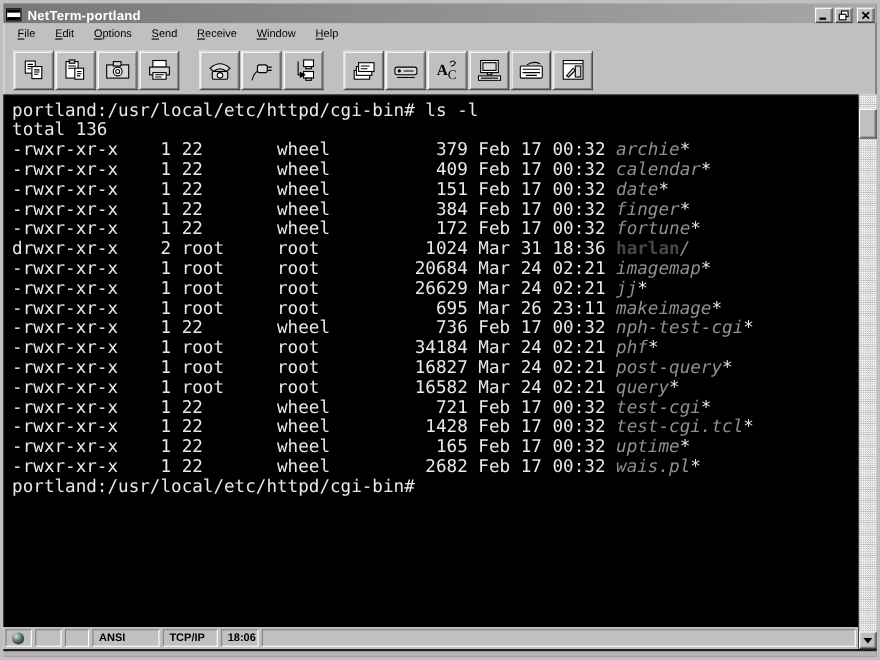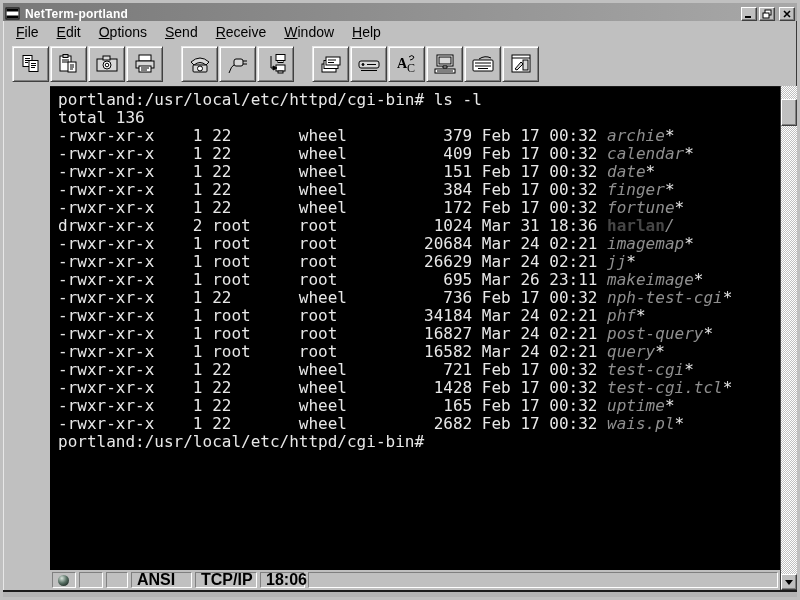--- a/index.html
+++ b/index.html
@@ -28,40 +28,40 @@
     width:16px; height:14px; margin-left:2px; background:#c0c0c0;
     border:1px solid; border-color:#ffffff #404040 #404040 #ffffff;
     box-shadow:inset -1px -1px 0 #808080;
     display:flex; align-items:center; justify-content:center;
   }
   .tbtn.close { margin-left:4px; }
 
   
   .menubar {
     height:21px; flex:0 0 21px; display:flex; align-items:center;
-    padding-left:4px; font-size:14px; color:#000;
+    padding-left:4px; font-size:10px; color:#000;
   }
   .menu-item { padding:2px 9px; }
   .menu-item u { text-decoration:underline; }
 
   
   .toolbar {
     height:44px; flex:0 0 44px; display:flex; align-items:center;
     padding-left:9px;
   }
   .tool-group { display:flex; margin-right:17px; }
   .tool-btn {
     width:37px; height:36px; margin-right:1px; background:#c0c0c0;
     border:1px solid; border-color:#e8e8e8 #404040 #404040 #e8e8e8;
     box-shadow:inset 1px 1px 0 #ffffff, inset -1px -1px 0 #808080;
     display:flex; align-items:center; justify-content:center;
   }
 
   
-  .main-row { flex:1 1 auto; display:flex; min-height:0;margin-left:47px; }
+  .main-row { flex:1 1 auto; display:flex; min-height:0; }
   .left-col { flex:1 1 auto; display:flex; flex-direction:column; min-width:0; }
   .terminal {
     flex:1 1 auto; background:var(--term-bg,#000); overflow:hidden;
     border-top:1px solid #1a1a1a;
   }
   .terminal pre {
     margin:0; padding:4px 0 0 8px;
     font-family:"DejaVu Sans Mono", monospace;
     font-size:16px; line-height:18px; white-space:pre;
   }
@@ -97,21 +97,21 @@
 
   
   .statusbar {
     flex:0 0 20px; height:20px; display:flex; align-items:center;
     padding:0 2px; background:#c0c0c0;
   }
   .status-cell {
     height:16px; margin-right:3px; background:#c0c0c0;
     border:1px solid; border-color:#808080 #ffffff #ffffff #808080;
     display:flex; align-items:center; padding:0 5px;
-    font-size:16px; font-weight:bold; color:#000; white-space:nowrap;
+    font-size:10px; font-weight:bold; color:#000; white-space:nowrap;
   }
   .status-cell.grow { flex:1 1 auto; margin-right:0; }
   .sphere {
     width:11px; height:11px; border-radius:50%;
     background:radial-gradient(circle at 35% 30%, #d8e4dc, #5a7266 45%, #141f19 90%);
   }
 
   .bottom-edge {
     flex:0 0 7px; height:7px; background:#b4b4b4; border-top:2px solid #1c1c1c;
   }
@@ -275,22 +275,22 @@
       <div class="terminal">
         <pre><div><span class="c-bright">portland:/usr/local/etc/httpd/cgi-bin# ls -l</span></div><div><span class="c-bright">total 136</span></div><div><span class="c-bright">-rwxr-xr-x    1 22       wheel          379 Feb 17 00:32 </span><span class="c-dim">archie</span><span class="c-bright">*</span></div><div><span class="c-bright">-rwxr-xr-x    1 22       wheel          409 Feb 17 00:32 </span><span class="c-dim">calendar</span><span class="c-bright">*</span></div><div><span class="c-bright">-rwxr-xr-x    1 22       wheel          151 Feb 17 00:32 </span><span class="c-dim">date</span><span class="c-bright">*</span></div><div><span class="c-bright">-rwxr-xr-x    1 22       wheel          384 Feb 17 00:32 </span><span class="c-dim">finger</span><span class="c-bright">*</span></div><div><span class="c-bright">-rwxr-xr-x    1 22       wheel          172 Feb 17 00:32 </span><span class="c-dim">fortune</span><span class="c-bright">*</span></div><div><span class="c-bright">drwxr-xr-x    2 root     root          1024 Mar 31 18:36 </span><span class="c-dir">harlan</span><span class="c-dim">/</span></div><div><span class="c-bright">-rwxr-xr-x    1 root     root         20684 Mar 24 02:21 </span><span class="c-dim">imagemap</span><span class="c-bright">*</span></div><div><span class="c-bright">-rwxr-xr-x    1 root     root         26629 Mar 24 02:21 </span><span class="c-dim">jj</span><span class="c-bright">*</span></div><div><span class="c-bright">-rwxr-xr-x    1 root     root           695 Mar 26 23:11 </span><span class="c-dim">makeimage</span><span class="c-bright">*</span></div><div><span class="c-bright">-rwxr-xr-x    1 22       wheel          736 Feb 17 00:32 </span><span class="c-dim">nph-test-cgi</span><span class="c-bright">*</span></div><div><span class="c-bright">-rwxr-xr-x    1 root     root         34184 Mar 24 02:21 </span><span class="c-dim">phf</span><span class="c-bright">*</span></div><div><span class="c-bright">-rwxr-xr-x    1 root     root         16827 Mar 24 02:21 </span><span class="c-dim">post-query</span><span class="c-bright">*</span></div><div><span class="c-bright">-rwxr-xr-x    1 root     root         16582 Mar 24 02:21 </span><span class="c-dim">query</span><span class="c-bright">*</span></div><div><span class="c-bright">-rwxr-xr-x    1 22       wheel          721 Feb 17 00:32 </span><span class="c-dim">test-cgi</span><span class="c-bright">*</span></div><div><span class="c-bright">-rwxr-xr-x    1 22       wheel         1428 Feb 17 00:32 </span><span class="c-dim">test-cgi.tcl</span><span class="c-bright">*</span></div><div><span class="c-bright">-rwxr-xr-x    1 22       wheel          165 Feb 17 00:32 </span><span class="c-dim">uptime</span><span class="c-bright">*</span></div><div><span class="c-bright">-rwxr-xr-x    1 22       wheel         2682 Feb 17 00:32 </span><span class="c-dim">wais.pl</span><span class="c-bright">*</span></div><div><span class="c-bright">portland:/usr/local/etc/httpd/cgi-bin#</span></div></pre>
       </div>
       <div class="statusbar">
           <span class="status-cell" style="width: 24px;">
             <span class="sphere"></span>
           </span>
           <span class="status-cell" style="width: 24px;"></span>
           <span class="status-cell" style="width: 22px;"></span>
           <span class="status-cell" style="width: 61px;">ANSI</span>
-          <span class="status-cell" style="width: 62px;">TCP/IP</span>
-          <span class="status-cell" style="width: 45px;">18:06</span>
+          <span class="status-cell" style="width: 50px;">TCP/IP</span>
+          <span class="status-cell" style="width: 34px;">18:06</span>
           <span class="status-cell grow"></span>
         </div>
     </div>
     <div class="scrollcol">
       <div class="scroll-thumb"></div>
       <div class="scroll-down">
         <span class="down-tri"></span>
       </div>
     </div>
   </div>

